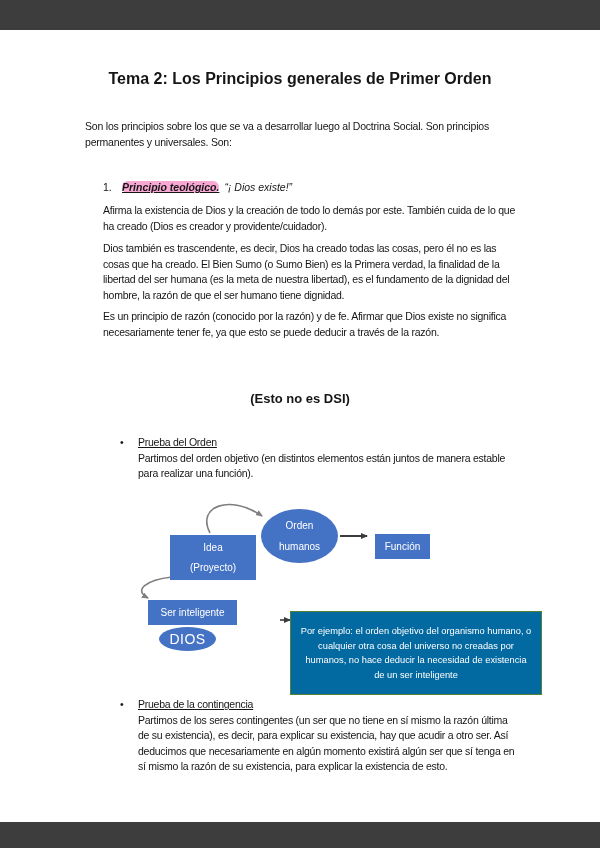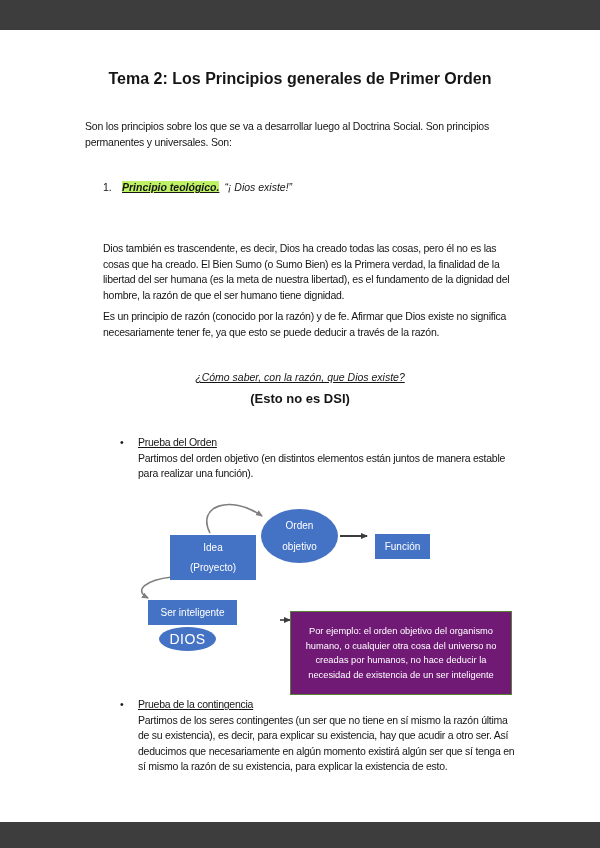--- a/index.html
+++ b/index.html
@@ -22,22 +22,22 @@
   .intro {
     position:absolute; top:88px; left:85px; width:436px;
     font-size:10.5px; line-height:16px; letter-spacing:-0.2px;
   }
   .list-item {
     position:absolute; top:151px; left:103px; width:420px;
     font-size:10.5px;
   }
   .list-item .num { display:inline-block; width:19px; }
   .list-item .term {
-    background:#bef264;
-    font-style:italic; font-weight:bold; text-decoration:underline;
+    background:#f9a8d4;
+    font-style:italic; font-weight:bold; text-decoration:underline;border-radius:6px;
   }
   .list-item .quote { margin-left:5px;font-style:italic; }
   .para {
     position:absolute; left:103px; width:420px;
     font-size:10.5px; line-height:15.5px; letter-spacing:-0.25px;
   }
   .p1 { top:173px; }
   .p2 { top:211px; }
   .p3 { top:279px; }
   .question {
@@ -69,44 +69,44 @@
     display:flex; flex-direction:column;
     align-items:center; justify-content:center;
     text-align:center; font-size:10px; line-height:12px;
   }
   .shape.idea   { left:170px; top:45px;  width:86px; height:45px; gap:8px; }
   .shape.orden  { left:261px; top:19px;  width:77px; height:54px; border-radius:50%; gap:9px; }
   .shape.funcion{ left:375px; top:44px;  width:55px; height:25px; }
   .shape.ser    { left:148px; top:110px; width:89px; height:25px; }
   .shape.dios   { left:159px; top:137px; width:57px; height:24px; border-radius:50%; font-size:14px; letter-spacing:0.5px; }
   .example-box {
-    position:absolute; left:290px; top:121px; width:222px; height:84px;
-    background:#701a75; border:1px solid #548235; color:#ffffff;
+    position:absolute; left:290px; top:121px; width:252px; height:84px;
+    background:#0369a1; border:1px solid #548235; color:#ffffff;
     display:flex; align-items:center; justify-content:center;
     text-align:center; font-size:9.3px; line-height:14.5px;
     padding:13px 9px;
   }
 </style>
 </head>
 <body>
 
 <div class="page">
 
   <h1 class="title">Tema 2: Los Principios generales de Primer Orden</h1>
 
   <p class="intro">Son los principios sobre los que se va a desarrollar luego al Doctrina Social. Son principios permanentes y universales. Son:</p>
 
   <div class="list-item">
     <span class="num">1.</span><span class="term">Principio teológico.</span><span class="quote">“¡ Dios existe!”</span>
   </div>
 
+  <p class="para p1">Afirma la existencia de Dios y la creación de todo lo demás por este. También cuida de lo que ha creado (Dios es creador y providente/cuidador).</p>
   <p class="para p2">Dios también es trascendente, es decir, Dios ha creado todas las cosas, pero él no es las cosas que ha creado. El Bien Sumo (o Sumo Bien) es la Primera verdad, la finalidad de la libertad del ser humana (es la meta de nuestra libertad), es el fundamento de la dignidad del hombre, la razón de que el ser humano tiene dignidad.</p>
   <p class="para p3">Es un principio de razón (conocido por la razón) y de fe. Afirmar que Dios existe no significa necesariamente tener fe, ya que esto se puede deducir a través de la razón.</p>
 
-  <p class="question">¿Cómo saber, con la razón, que Dios existe?</p>
   <p class="note">(Esto no es DSI)</p>
 
   <div class="bullet b1">
     <span class="bullet-dot">•</span>
     <div class="bullet-content">
       <span class="bullet-heading">Prueba del Orden</span>
       <p class="bullet-body">Partimos del orden objetivo (en distintos elementos están juntos de manera estable para realizar una función).</p>
     </div>
   </div>
 
@@ -126,21 +126,21 @@
       <path d="M290,130 L280,130" fill="none" stroke="#3b3b3b" stroke-width="1.6" marker-end="url(#ah-dark)" transform="rotate(180 285 130)"></path>
     </svg>
 
     <div class="shape idea">
       <span>Idea</span>
       <span>(Proyecto)</span>
     </div>
 
     <div class="shape orden">
       <span>Orden</span>
-      <span>objetivo</span>
+      <span>humanos</span>
     </div>
 
     <div class="shape funcion">Función</div>
 
     <div class="shape ser">Ser inteligente</div>
 
     <div class="shape dios">DIOS</div>
 
     <div class="example-box">Por ejemplo: el orden objetivo del organismo humano, o cualquier otra cosa del universo no creadas por humanos, no hace deducir la necesidad de existencia de un ser inteligente</div>
   </div>

